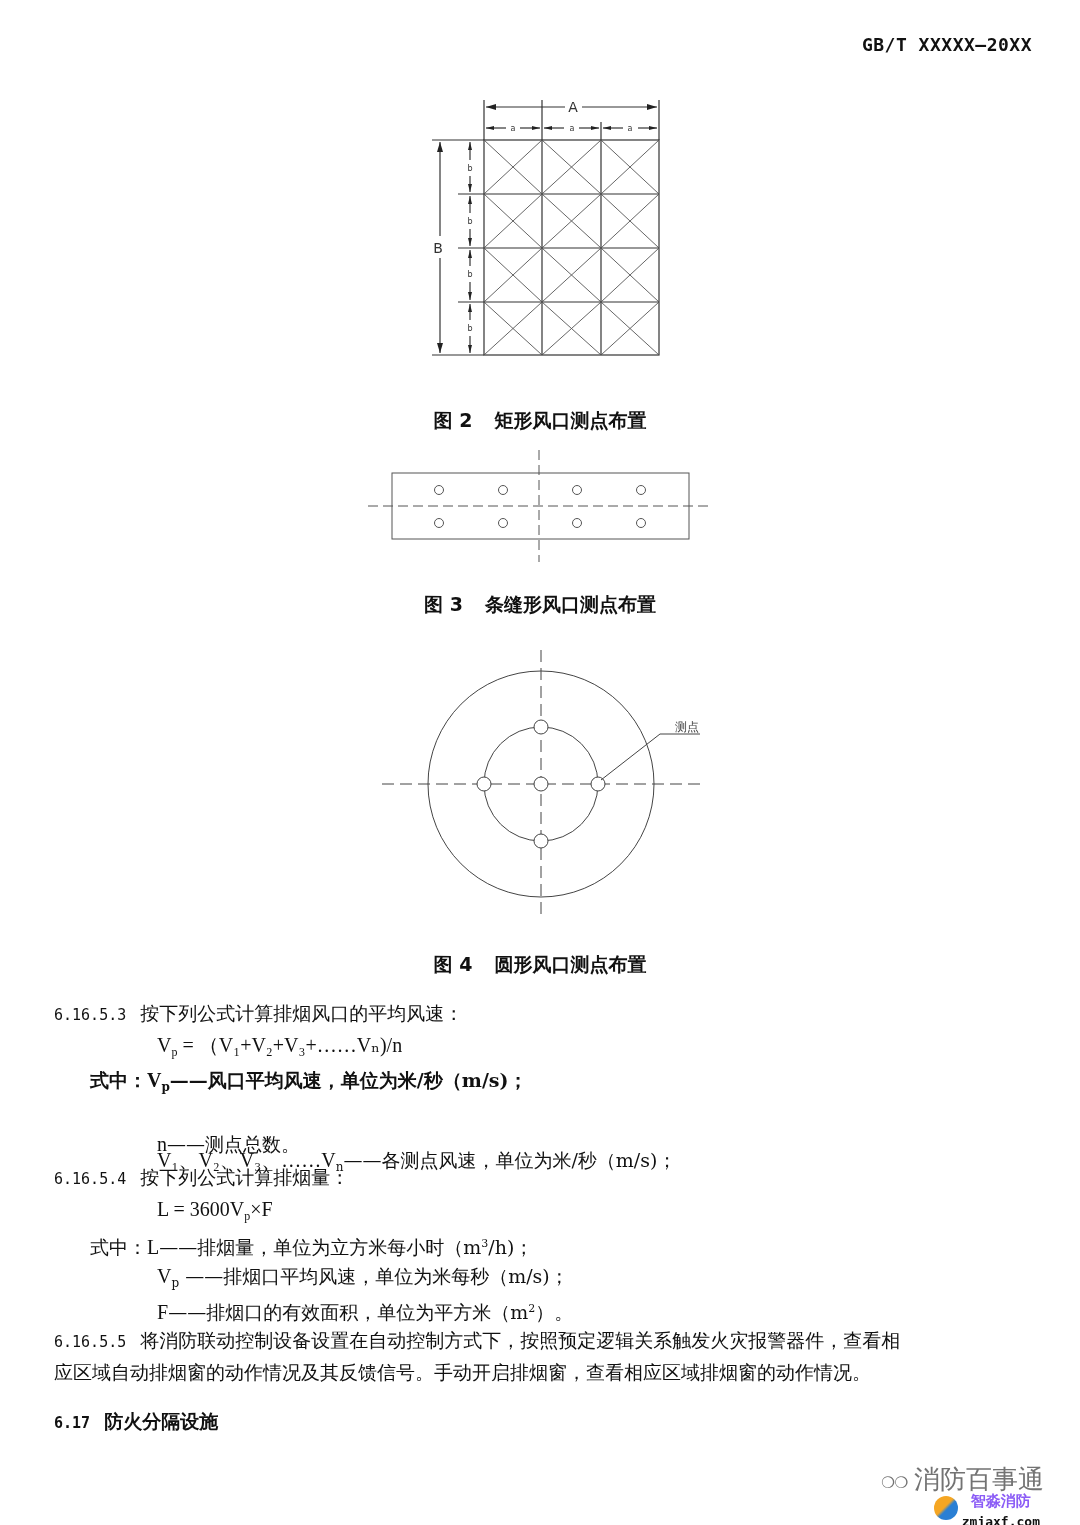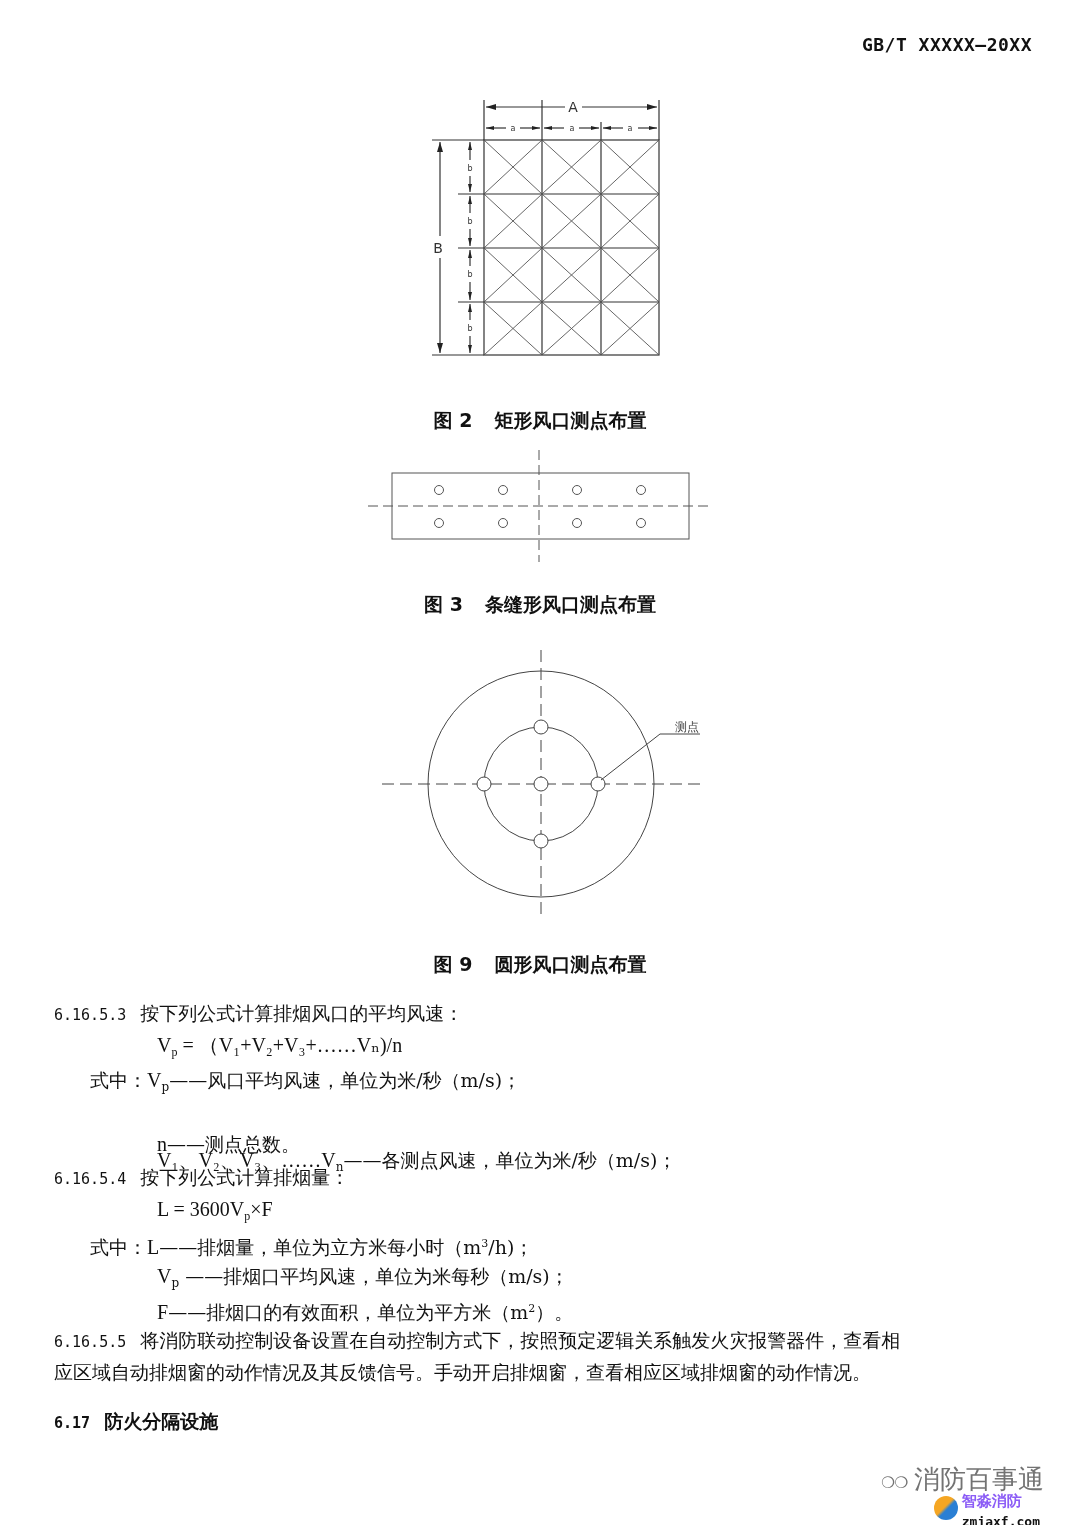--- a/index.html
+++ b/index.html
@@ -1,18 +1,18 @@
 <!DOCTYPE html>
 <html><head>
 <meta charset="utf-8">
 <style>
   html, body { margin: 0; padding: 0; background: #ffffff; }
   body { width: 1080px; height: 1525px; position: relative; overflow: hidden;
          font-family: "DejaVu Serif", "Liberation Serif", serif; color: #111; }
-  .abs { position: absolute; }
+  .abs { position: absolute; text-align: center; }
   .header-code { right: 48px; top: 34px; font-family: "DejaVu Sans Mono", "Liberation Mono", monospace;
                  font-weight: bold; font-size: 18px; letter-spacing: 0.5px; }
   .caption { font-family: "DejaVu Sans", "Liberation Sans", sans-serif; font-weight: bold; font-size: 19px;
              text-align: center; width: 1080px; left: 0; }
   .caption .num { margin-right: 22px; }
   svg { position: absolute; overflow: visible; }
   .line { font-size: 19px; line-height: 29px; white-space: nowrap; }
   .sec { font-family: "DejaVu Sans Mono", "Liberation Mono", monospace; font-size: 15px; margin-right: 14px; }
   .formula { font-family: "Liberation Serif", "DejaVu Serif", serif; font-size: 20px; }
   sub { font-size: 12px; vertical-align: -4px; }
@@ -163,31 +163,31 @@
       <circle cx="598" cy="144" r="7"></circle>
       <circle cx="541" cy="201" r="7"></circle>
     </g>
     <line x1="601" y1="140" x2="660" y2="94"></line>
     <line x1="660" y1="94" x2="700" y2="94"></line>
   </g>
   <text x="675" y="91" font-size="12" font-family="DejaVu Sans, sans-serif" fill="#444">测点</text>
 </svg>
 
 <div class="abs caption" style="top:952px;">
-  <span class="num">图 9</span><span>圆形风口测点布置</span>
+  <span class="num">图 4</span><span>圆形风口测点布置</span>
 </div>
 
 <div class="abs line" style="left:54px;top:999px;">
   <span class="sec">6.16.5.3</span><span>按下列公式计算排烟风口的平均风速：</span>
 </div>
 <div class="abs line formula" style="left:157px;top:1031px;">
   <span>V</span><sub>p</sub>
   <span>= （V₁+V₂+V₃+……Vₙ)/n</span>
 </div>
-<div class="abs line" style="left:90px;top:1066px;">
+<div class="abs line" style="left:90px;top:1066px;font-weight:bold;">
   <span>式中：</span><span class="formula">V</span><sub>p</sub><span>——风口平均风速，单位为米/秒（m/s)；</span>
 </div>
 <div class="abs line" style="left:157px;top:1098px;margin-top:48px;">
   <span class="formula">V₁、V₂、V₃、……V</span><sub>n</sub><span>——各测点风速，单位为米/秒（m/s)；</span>
 </div>
 <div class="abs line" style="left:157px;top:1130px;">
   <span class="formula">n</span><span>——测点总数。</span>
 </div>
 
 <div class="abs line" style="left:54px;top:1163px;">

